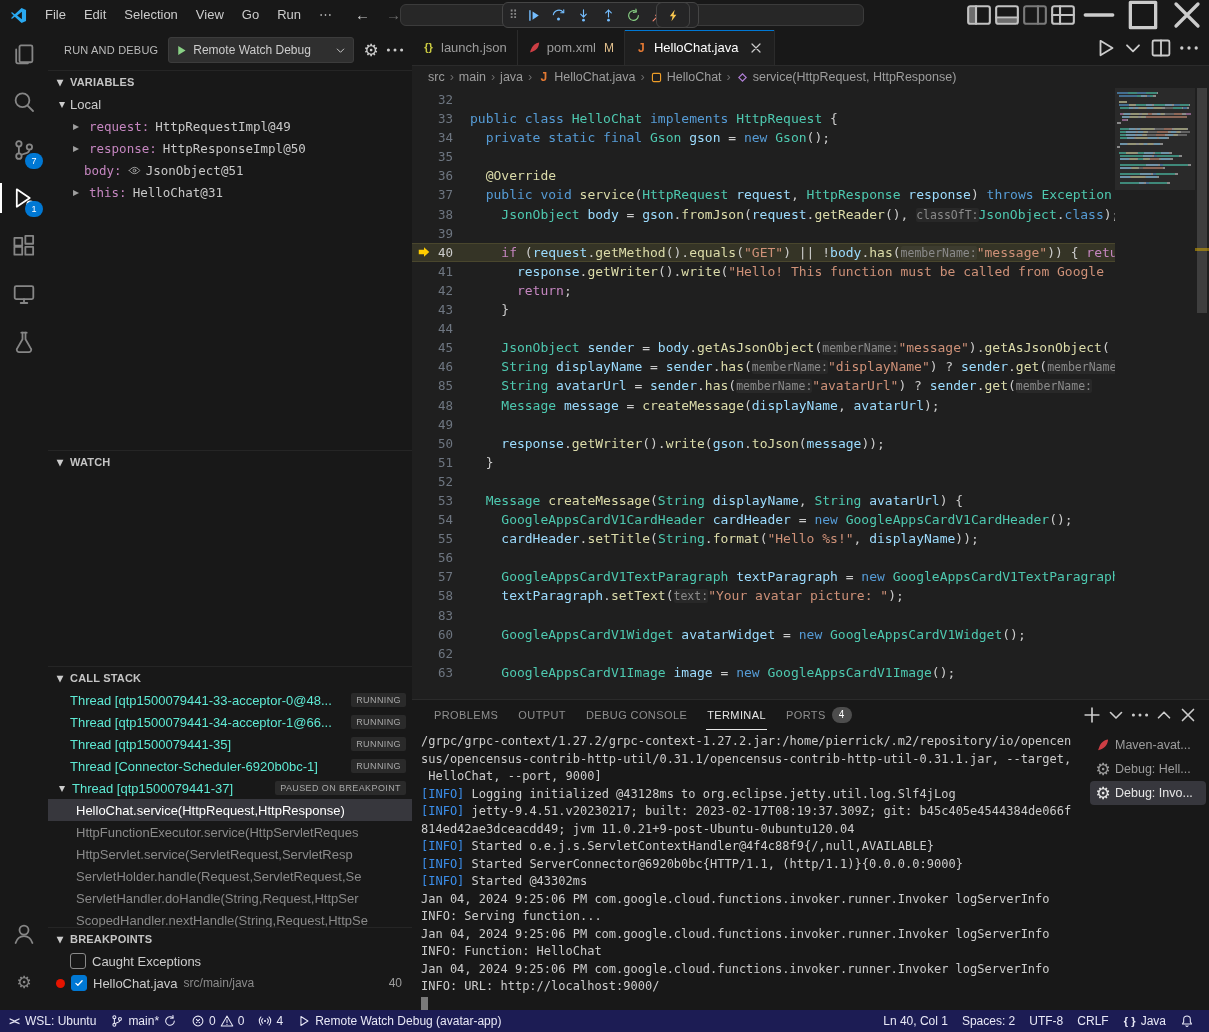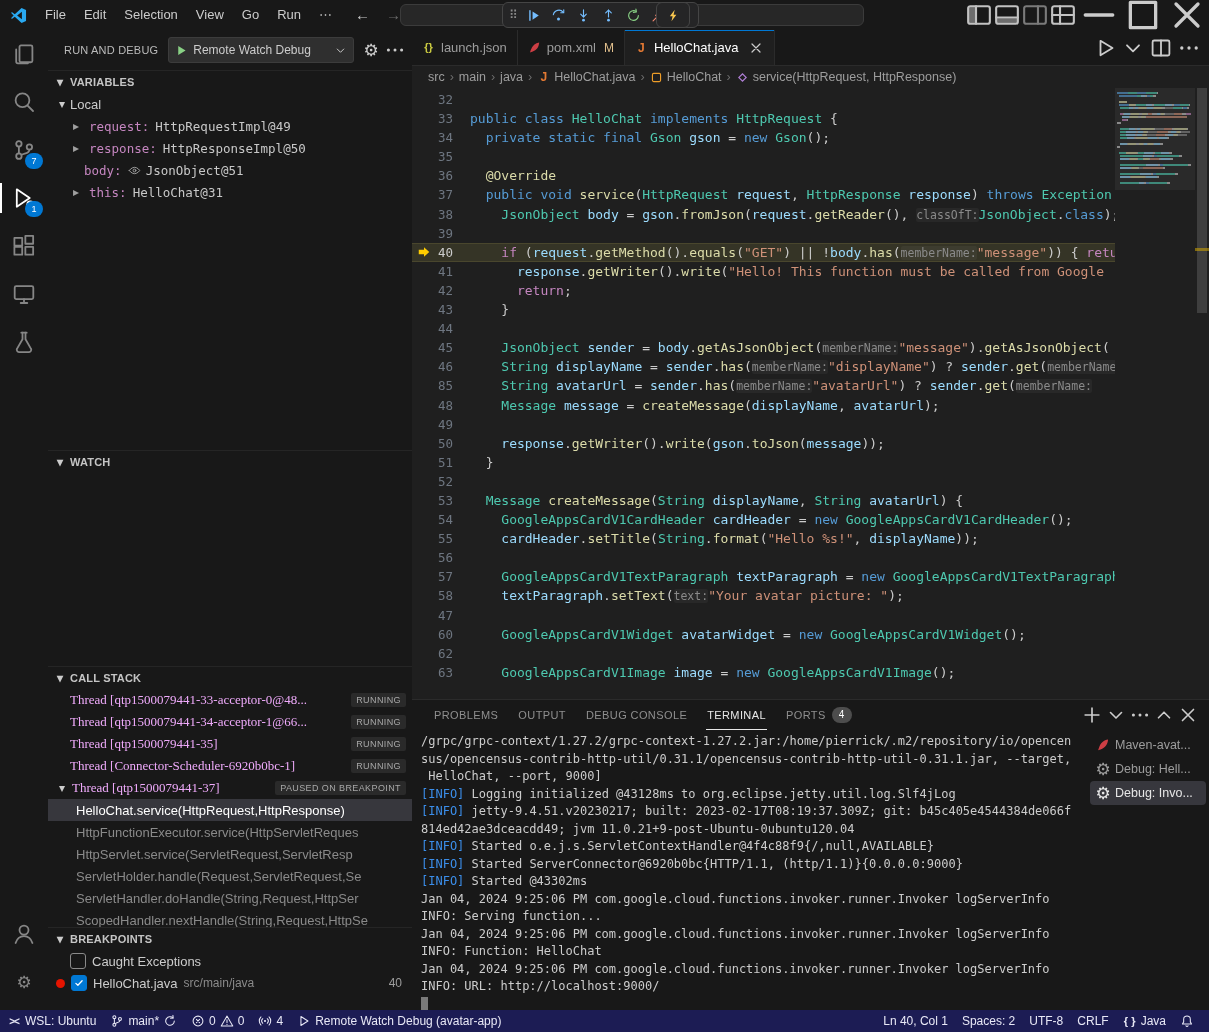--- a/index.html
+++ b/index.html
@@ -68,21 +68,21 @@
   .row{height:22px;display:flex;align-items:center;font-size:13px;white-space:nowrap;overflow:hidden;}
   .tw{width:16px;color:#cccccc;}
   .tw-space{width:16px;flex:none;display:inline-block;}
   .scope-row{padding-left:6px;}
   .var-row{padding-left:20px;}
   .var-name{color:var(--tok-c);margin-right:6px;font-family:"DejaVu Sans Mono",monospace;font-size:12.5px;}
   .var-value{color:#c8c8c8;font-family:"DejaVu Sans Mono",monospace;font-size:12.5px;overflow:hidden;}
   .var-row .icon{margin-right:5px;color:#9f9f9f;}
   .thread-row{padding-left:6px;padding-right:6px;gap:2px;}
   .thread-row.plain{padding-left:22px;}
-  .thread-label{flex:1 1 auto;min-width:0;overflow:hidden;color:#f0abfc;font-family:Liberation Serif, serif;}
+  .thread-label{flex:1 1 auto;min-width:0;overflow:hidden;color:#5eead4;}
   .run-badge{flex:none;margin-left:6px;background:rgba(255,255,255,0.08);color:#a8a8a8;font-size:9px;letter-spacing:.4px;
              padding:2px 5px;border-radius:2px;}
   .frame-row{padding-left:28px;padding-right:8px;}
   .frame-row.selected{background:var(--list-selection);color:#ffffff;}
   .frame-row.external{color:#8a8a8a;}
   .bp-row{padding-left:22px;gap:6px;padding-right:4px;}
   .bp-row.src{padding-left:8px;}
   .bp-dot{width:9px;height:9px;border-radius:50%;background:var(--breakpoint-red);flex:none;}
   .cb{width:14px;height:14px;border:1px solid #8a8a8a;border-radius:3px;background:transparent;display:inline-flex;
       align-items:center;justify-content:center;flex:none;}
@@ -741,21 +741,21 @@
           </div>
           <div class="code-line">
             <span class="gutter">57</span>
             <span class="ltext"><span class="tok-p">    </span><span class="tok-t">GoogleAppsCardV1TextParagraph </span><span class="tok-v">textParagraph </span><span class="tok-p">= </span><span class="tok-k">new </span><span class="tok-t">GoogleAppsCardV1TextParagraph</span></span>
           </div>
           <div class="code-line">
             <span class="gutter">58</span>
             <span class="ltext"><span class="tok-p">    </span><span class="tok-v">textParagraph</span><span class="tok-p">.</span><span class="tok-f">setText</span><span class="tok-p">(</span><span class="tok-i">text:</span><span class="tok-s">"Your avatar picture: "</span><span class="tok-p">);</span></span>
           </div>
           <div class="code-line">
-            <span class="gutter">47</span>
+            <span class="gutter">83</span>
             <span class="ltext"></span>
           </div>
           <div class="code-line">
             <span class="gutter">60</span>
             <span class="ltext"><span class="tok-p">    </span><span class="tok-t">GoogleAppsCardV1Widget </span><span class="tok-v">avatarWidget </span><span class="tok-p">= </span><span class="tok-k">new </span><span class="tok-t">GoogleAppsCardV1Widget</span><span class="tok-p">();</span></span>
           </div>
           <div class="code-line">
             <span class="gutter">62</span>
             <span class="ltext"></span>
           </div>

